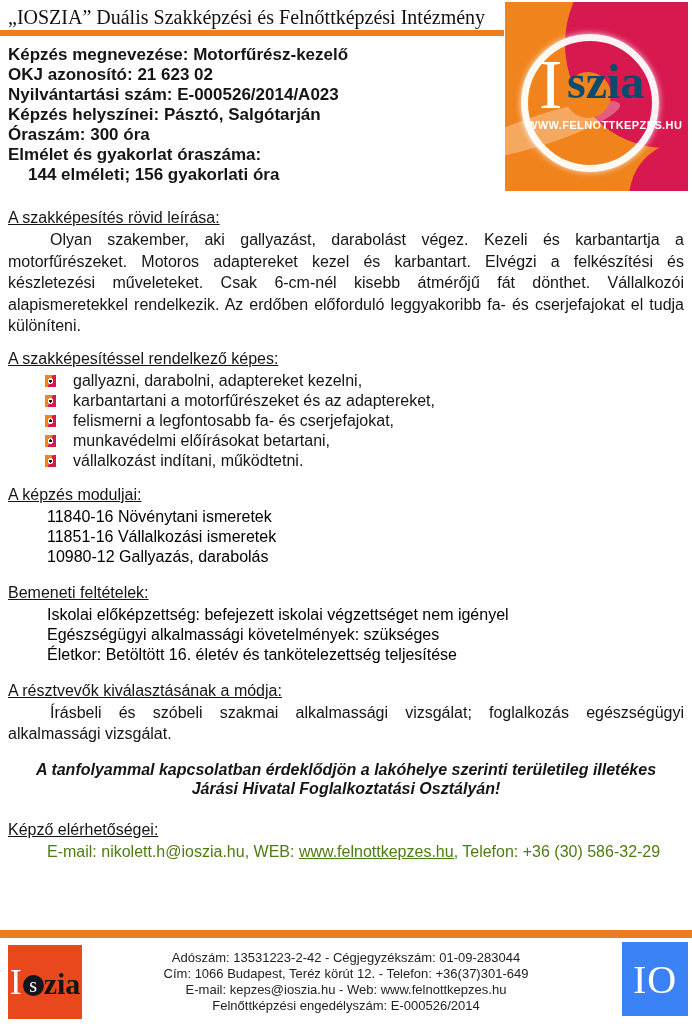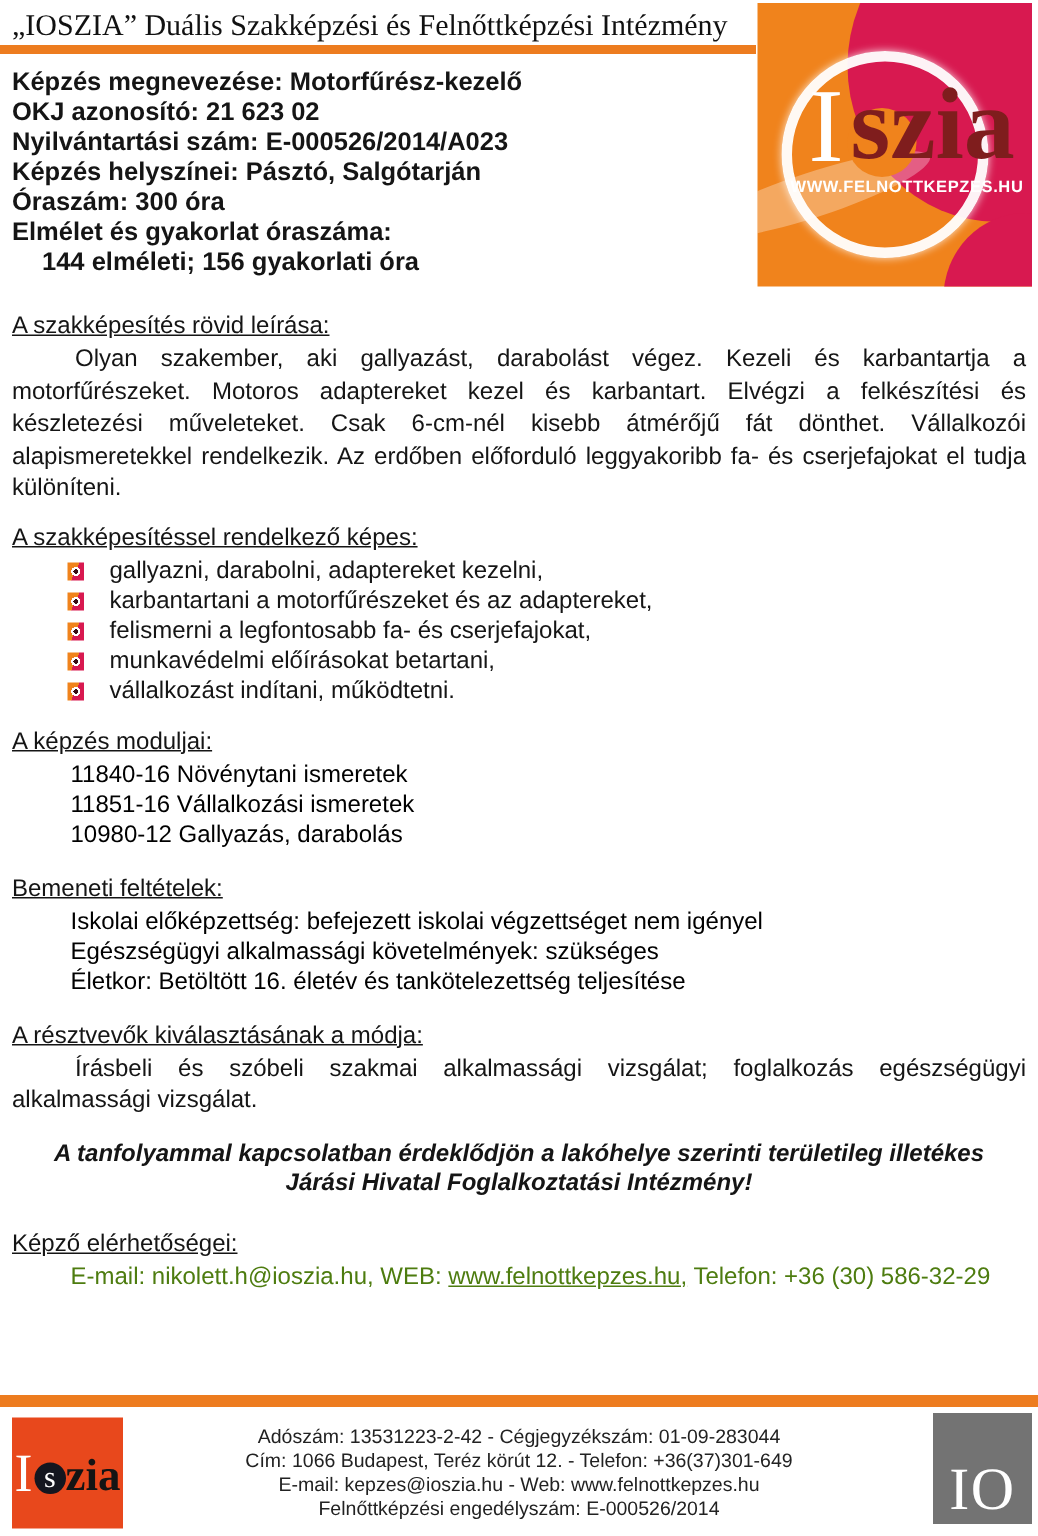--- a/index.html
+++ b/index.html
@@ -22,21 +22,21 @@
   .swirl { position:absolute; left:-25%; top:60%; width:90%; height:16%;
            background:rgba(255,255,255,0.30); border-radius:50%; transform:rotate(-18deg); }
   .ring  { position:absolute; left:16px; top:32px; width:138px; height:138px;
            border:7px solid rgba(255,255,255,0.95); border-radius:50%;
            box-shadow:0 0 6px rgba(255,255,255,0.8); }
   .biglogo .li   { position:absolute; left:34px; top:48px; z-index:3;
                    font-family:"Liberation Serif", serif; font-size:70px; line-height:70px; color:#fff; }
   .biglogo .scirc{ position:absolute; left:60px; top:70px; width:46px; height:46px;
                    background:#F0831C; border-radius:50%; z-index:2; }
   .biglogo .lszia{ position:absolute; left:62px; top:48px; z-index:3; font-weight:bold;
-                   font-family:"Liberation Serif", serif; font-size:68px; line-height:64px; color:#7f1d1d; }
+                   font-family:"Liberation Serif", serif; font-size:48px; line-height:64px; color:#0c4a6e; }
   .biglogo .lurl { position:absolute; left:22px; top:117px; z-index:3; font-weight:bold;
                    font-size:11px; letter-spacing:0.4px; color:#fff; }
 
   
   .course { margin:9px 0 0 8px; font-weight:bold; font-size:17px; line-height:20px; color:#151515; }
   .course .indent { padding-left:20px; }
 
   
   .sec-h { font-size:16px; line-height:21px; text-decoration:underline; margin-left:8px; color:#151515; }
   .para  { font-size:16px; line-height:21.5px; text-align:justify;
@@ -69,21 +69,21 @@
   .ftr-rule { position:absolute; left:0; top:930px; width:692px; height:8px; background:#ED7C1F; }
   .flogo-left { position:absolute; left:8px; top:945px; width:74px; height:74px;
                 background:#E8481C; display:flex; align-items:center; justify-content:center; }
   .flogo-left .fi  { font-family:"Liberation Serif", serif; font-size:36px; color:#fff; }
   .flogo-left .fs  { display:inline-flex; width:21px; height:21px; border-radius:50%;
                      background:#14161F; color:#fff; align-items:center; justify-content:center;
                      font-family:"Liberation Serif", serif; font-size:20px; margin:6px 0 0 1px; }
   .flogo-left .fz  { font-family:"Liberation Serif", serif; font-size:30px; font-weight:bold;
                      color:#141414; margin-top:4px; }
   .flogo-right { position:absolute; right:4px; top:942px; width:66px; height:74px;
-                 background:#737373; display:flex; align-items:flex-end; justify-content:center;
+                 background:#3b82f6; display:flex; align-items:center; justify-content:center;
                  font-family:"Liberation Serif", serif; font-size:40px; color:#fff; letter-spacing:1px; }
   .ftr-text { position:absolute; left:96px; top:950px; width:500px; text-align:center; color:#222; }
   .ftr-company { font-family:"Liberation Serif", serif; font-size:14.5px; line-height:17px; }
   .ftr-line { font-size:13px; line-height:16px; }
 </style>
 </head>
 <body>
 
 <div class="hdr-title">„IOSZIA” Duális Szakképzési és Felnőttképzési Intézmény</div>
 <div class="hdr-rule"></div>
@@ -146,21 +146,21 @@
 <div class="sec-h mt-entry">Bemeneti feltételek:</div>
 <div class="plainlist">
   <div>Iskolai előképzettség: befejezett iskolai végzettséget nem igényel</div>
   <div>Egészségügyi alkalmassági követelmények: szükséges</div>
   <div>Életkor: Betöltött 16. életév és tankötelezettség teljesítése</div>
 </div>
 
 <div class="sec-h mt-sel">A résztvevők kiválasztásának a módja:</div>
 <div class="para">Írásbeli és szóbeli szakmai alkalmassági vizsgálat; foglalkozás egészségügyi alkalmassági vizsgálat.</div>
 
-<div class="notice">A tanfolyammal kapcsolatban érdeklődjön a lakóhelye szerinti területileg illetékes Járási Hivatal Foglalkoztatási Intézmény!</div>
+<div class="notice">A tanfolyammal kapcsolatban érdeklődjön a lakóhelye szerinti területileg illetékes Járási Hivatal Foglalkoztatási Osztályán!</div>
 
 <div class="sec-h mt-contact">Képző elérhetőségei:</div>
 <div class="contact-line"><span>E-mail: nikolett.h@ioszia.hu, WEB: </span><span class="lnk">www.felnottkepzes.hu,</span><span> Telefon: +36 (30) 586-32-29</span></div>
 
 <div class="ftr-rule"></div>
 
 <div class="flogo-left">
   <span class="fi">I</span>
   <span class="fs">s</span>
   <span class="fz">zia</span>

